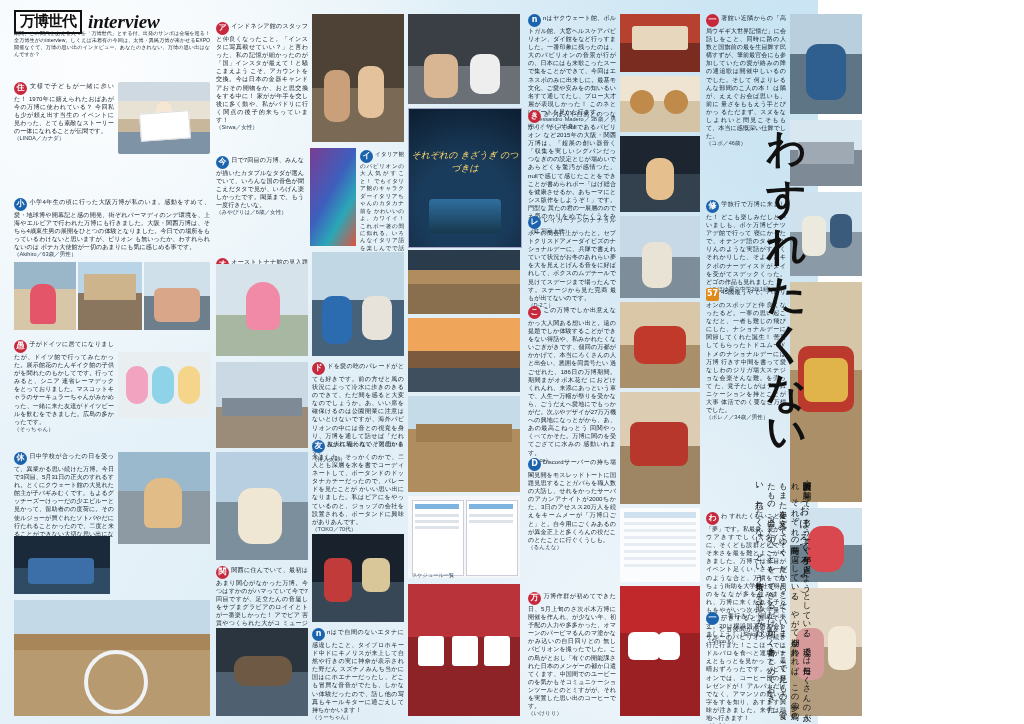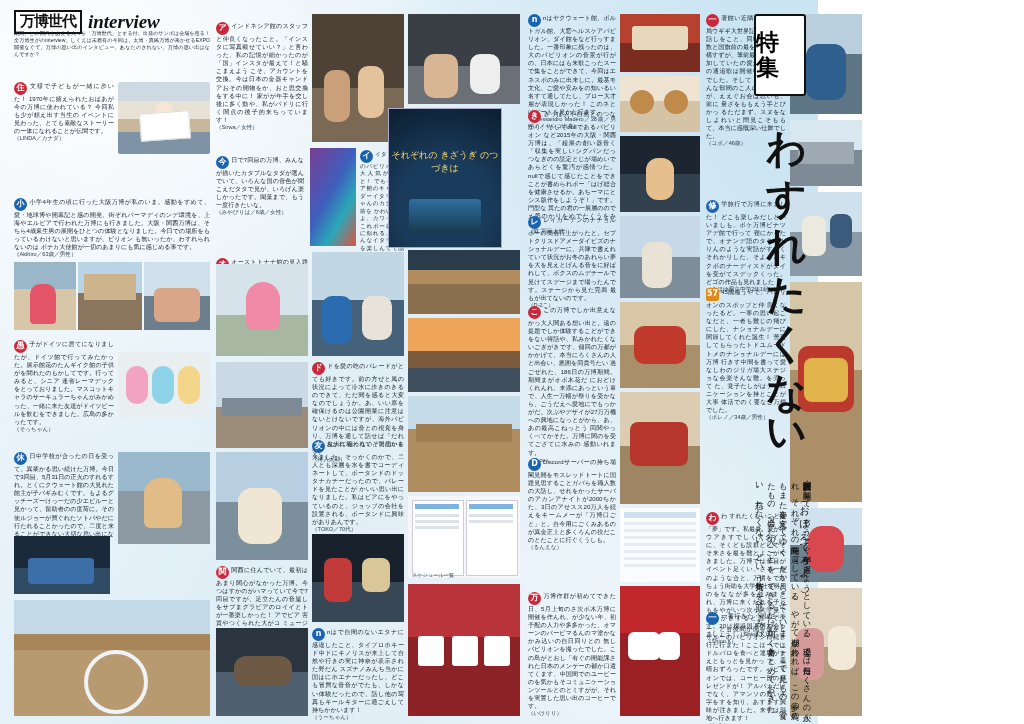--- a/index.html
+++ b/index.html
@@ -354,21 +354,21 @@
       <div style="position:relative;top:28px;left:18px;width:58px;height:30px;background:#6e5a44;border-radius:12px;"></div>
     </div>
   </div>
 
   <div class="photo" style="left:408px; top:14px; width:112px; height:90px;">
     <div class="ph-in" style="background:linear-gradient(#3a3f46 0 58%, #6b7076 58% 100%);">
       <div style="position:relative;top:40px;left:16px;width:34px;height:44px;background:#d8b694;border-radius:10px;"></div>
       <div style="position:relative;top:-4px;left:62px;width:30px;height:40px;background:#eee;border-radius:10px;"></div>
     </div>
   </div>
-  <div class="photo" style="left:388px; top:108px; width:112px; height:138px; border:1px solid #aac; background:#123;">
+  <div class="photo" style="left:408px; top:108px; width:112px; height:138px; border:1px solid #aac; background:#123;font-style:italic;">
     <div class="ph-in" style="background:radial-gradient(circle at 50% 70%, #1a3c5c 0 40%, #0c1e30 100%); position:relative;">
       <div style="position:absolute; left:0; right:0; top:40px; text-align:center; color:#ffd86b; font-size:9px; line-height:1.4; font-family:'DejaVu Sans', sans-serif;">それぞれの きざうぎ のつづきは</div>
       <div style="position:absolute; left:20px; bottom:14px; width:72px; height:34px; background:linear-gradient(#2f6f9f,#17394f); border-radius:4px;"></div>
     </div>
   </div>
   <div class="photo" style="left:408px; top:250px; width:112px; height:64px;">
     <div class="ph-in" style="background:linear-gradient(#2a3b4b 0 50%, #8a6f4e 50% 100%);">
       <div style="position:relative;top:20px;left:0px;width:112px;height:14px;background:#b08c5e;"></div>
     </div>
   </div>
@@ -557,19 +557,18 @@
     </div>
   </div>
   <div class="photo" style="left:790px; top:588px; width:72px; height:128px;">
     <div class="ph-in" style="background:linear-gradient(#e2d6c2 0 46%, #b49d7e 46% 100%);">
       <div style="position:relative;top:40px;left:6px;width:28px;height:52px;background:#d79a9a;border-radius:10px;"></div>
       <div style="position:relative;top:-14px;left:38px;width:28px;height:44px;background:#f2e9d8;border-radius:10px;"></div>
     </div>
   </div>
 
   <div class="banner">
-    <div class="badge">特集</div>
     <div class="banner-title">わすれたくない</div>
     <div class="banner-sub">（おぼえてろよ。）</div>
     <div class="banner-body">大阪・関西万博が開幕して、もうすぐ半年が過ぎようとしている。会場では毎日たくさんの人が訪れ、それぞれの時間を過ごしている。やがて会期が終われば、この夢の島の景色もまた姿を変えてゆく。だからこそ、いま、ここで見たもの、食べたもの、出会った人のことを、できるだけ細かく書きとめておきたい。忘れたくない、という気持ちを並べてみた。</div>
   </div>
 
 </div>
 
 </body></html>

